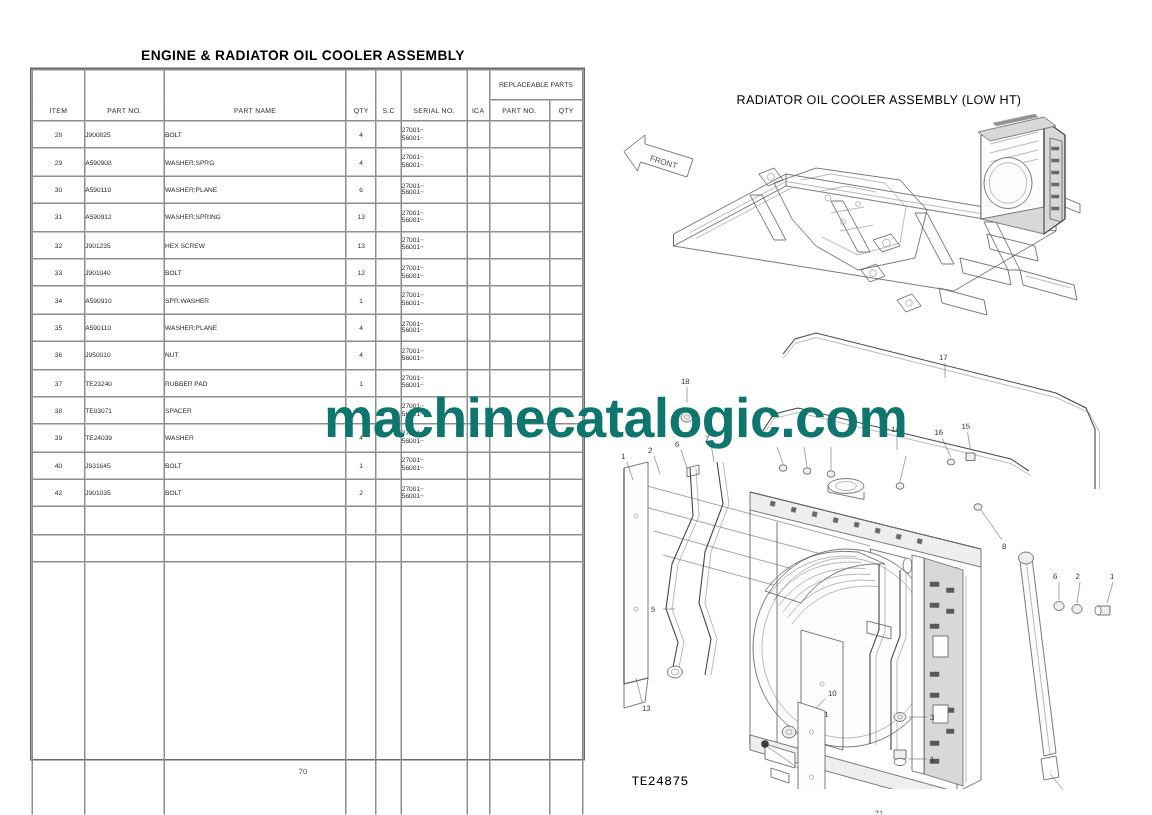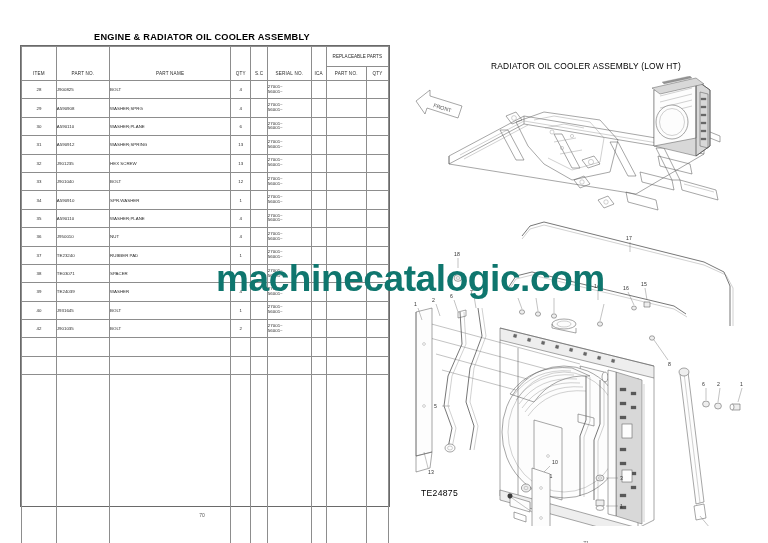--- a/index.html
+++ b/index.html
@@ -86,23 +86,24 @@
     position:absolute;
     top:33px;left:0;width:364px;
     text-align:center;
     font-size:8.4px;
     letter-spacing:.2px;
   }
   .fig-wrap{position:absolute;left:0;top:48px;width:364px;height:450px;}
   .fig-wrap svg{display:block;}
   .drawing-no{
     position:absolute;
-    top:460px;left:17px;
+    top:488px;left:17px;
     font-size:8.6px;
     letter-spacing:.3px;
+    font-family:Liberation Mono, monospace;
   }
   .page-num-r{
     position:absolute;
     top:512px;left:0;width:364px;
     text-align:center;
     font-size:5px;
     color:#555;
   }
 
   

